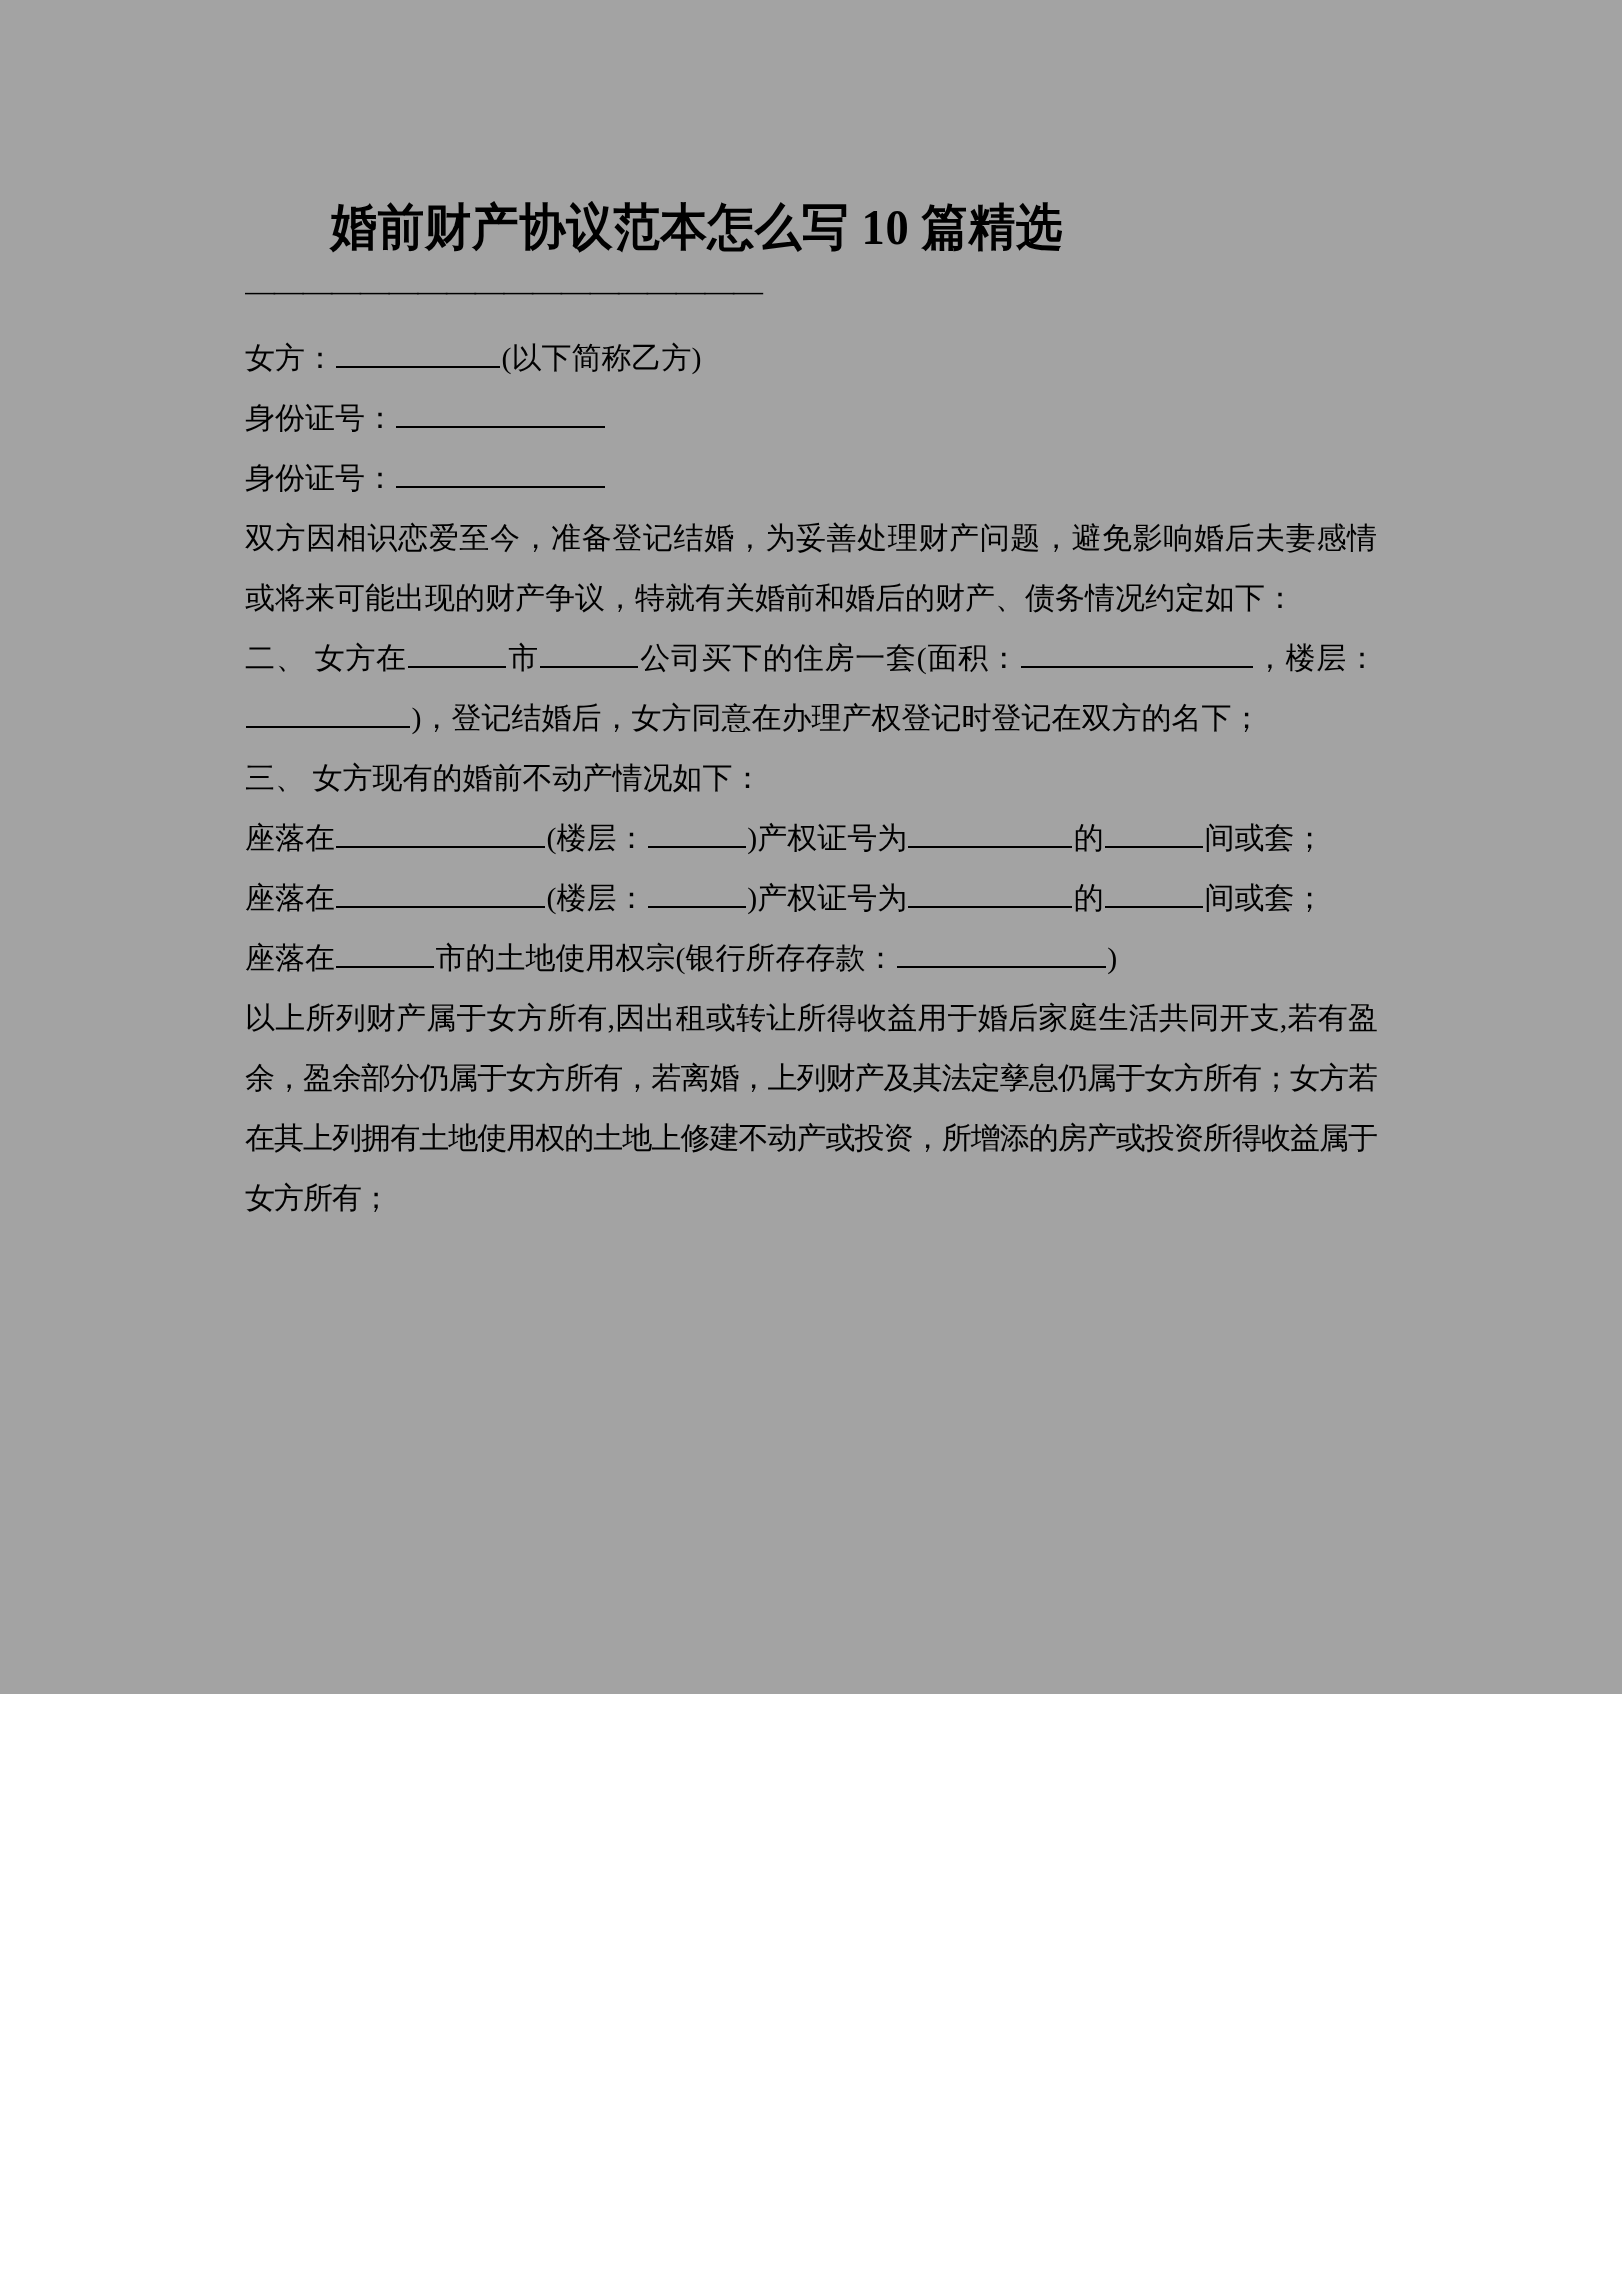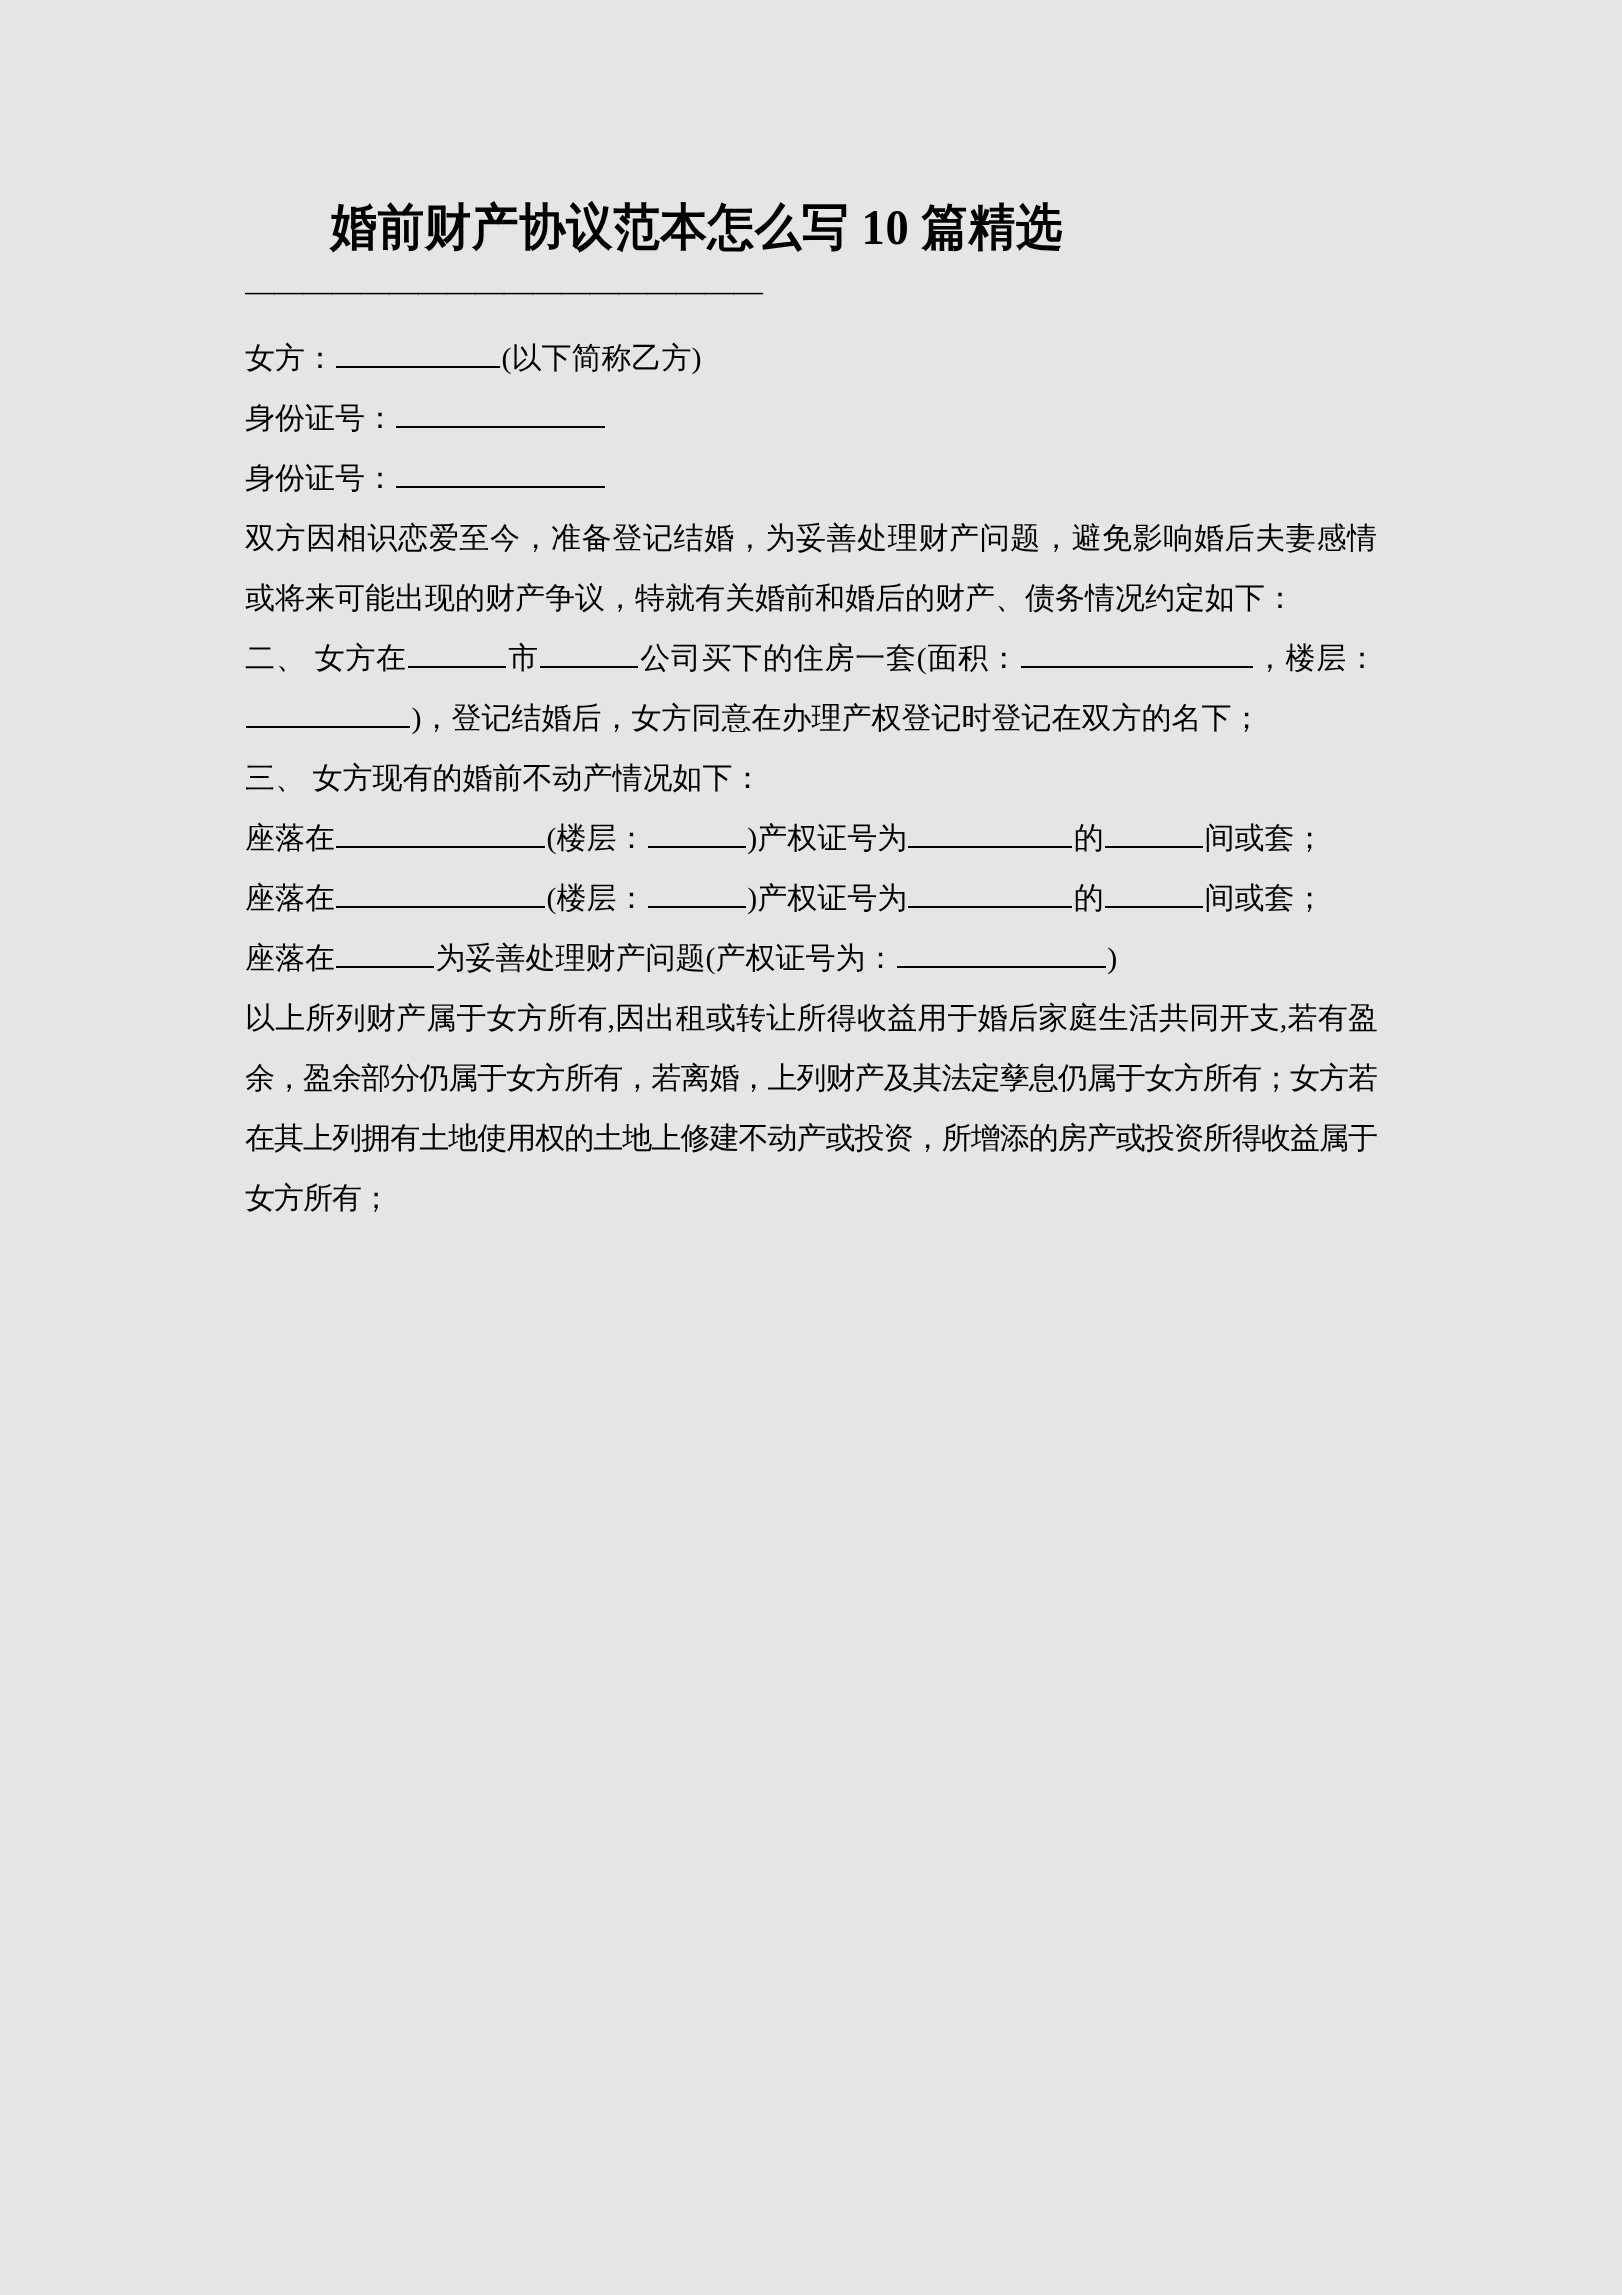--- a/index.html
+++ b/index.html
@@ -3,22 +3,22 @@
 <meta charset="utf-8">
 <style>
   html, body {
     margin: 0;
     padding: 0;
     background: #ffffff;
   }
   .page {
     position: relative;
     width: 1623px;
-    height: 2295px;
-    background: #e5e5e5;
+    height: 1694px;
+    background: #a3a3a3;
     overflow: hidden;
     font-family: "Liberation Serif", "DejaVu Serif", serif;
     color: #000000;
   }
   .content {
     position: absolute;
     left: 245px;
     top: 196px;
     width: 1132px;
   }
@@ -100,21 +100,21 @@
 
 
     <p class="p"><span>二、 女方在</span><span class="blank b-sm"></span><span>市</span><span class="blank b-sm"></span><span>公司买下的住房一套(面积：</span><span class="blank b-xxl"></span><span>，</span><span>楼层：</span><span class="blank b-lg"></span><span>)，登记结婚后，女方同意在办理产权登记时登记在双方的名下；</span></p>
 
     <p class="p">三、 女方现有的婚前不动产情况如下：</p>
 
     <p class="p"><span>座落在</span><span class="blank b-xl"></span><span>(楼层：</span><span class="blank b-sm"></span><span>)产权证号为</span><span class="blank b-lg"></span><span>的</span><span class="blank b-sm"></span><span>间或套；</span></p>
 
     <p class="p"><span>座落在</span><span class="blank b-xl"></span><span>(楼层：</span><span class="blank b-sm"></span><span>)产权证号为</span><span class="blank b-lg"></span><span>的</span><span class="blank b-sm"></span><span>间或套；</span></p>
 
-    <p class="p p-form"><span>座落在</span><span class="blank b-sm"></span><span>为妥善处理财产问题(产权证号为：</span><span class="blank b-xl"></span><span>)</span></p>
+    <p class="p p-form"><span>座落在</span><span class="blank b-sm"></span><span>市的土地使用权宗(银行所存存款：</span><span class="blank b-xl"></span><span>)</span></p>
 
     <p class="p p-tight">以上所列财产属于女方所有,因出租或转让所得收益用于婚后家庭生活共同开支,若有盈余，盈余部分仍属于女方所有，若离婚，上列财产及其法定孳息仍属于女方所有；女方若在其上列拥有土地使用权的土地上修建不动产或投资，所增添的房产或投资所得收益属于女方所有；</p>
 
 
 
   </div>
 </div>
 
 
 </body></html>

